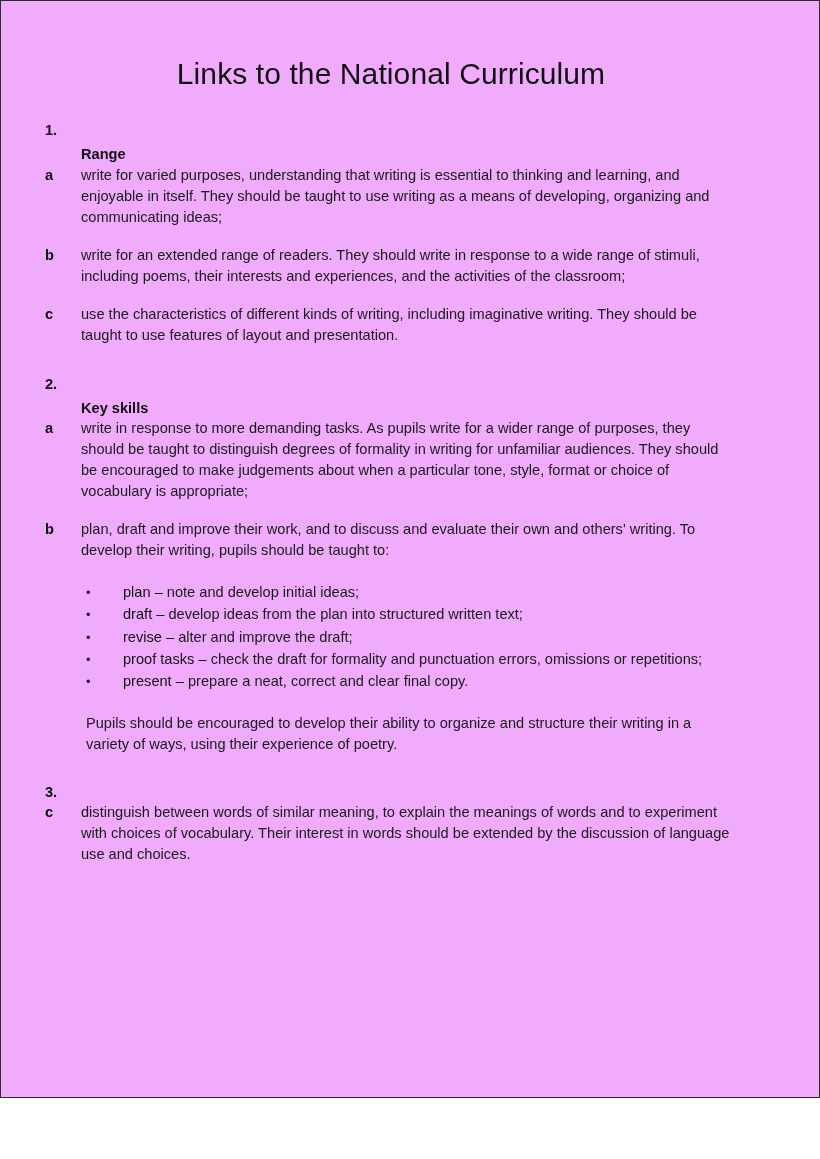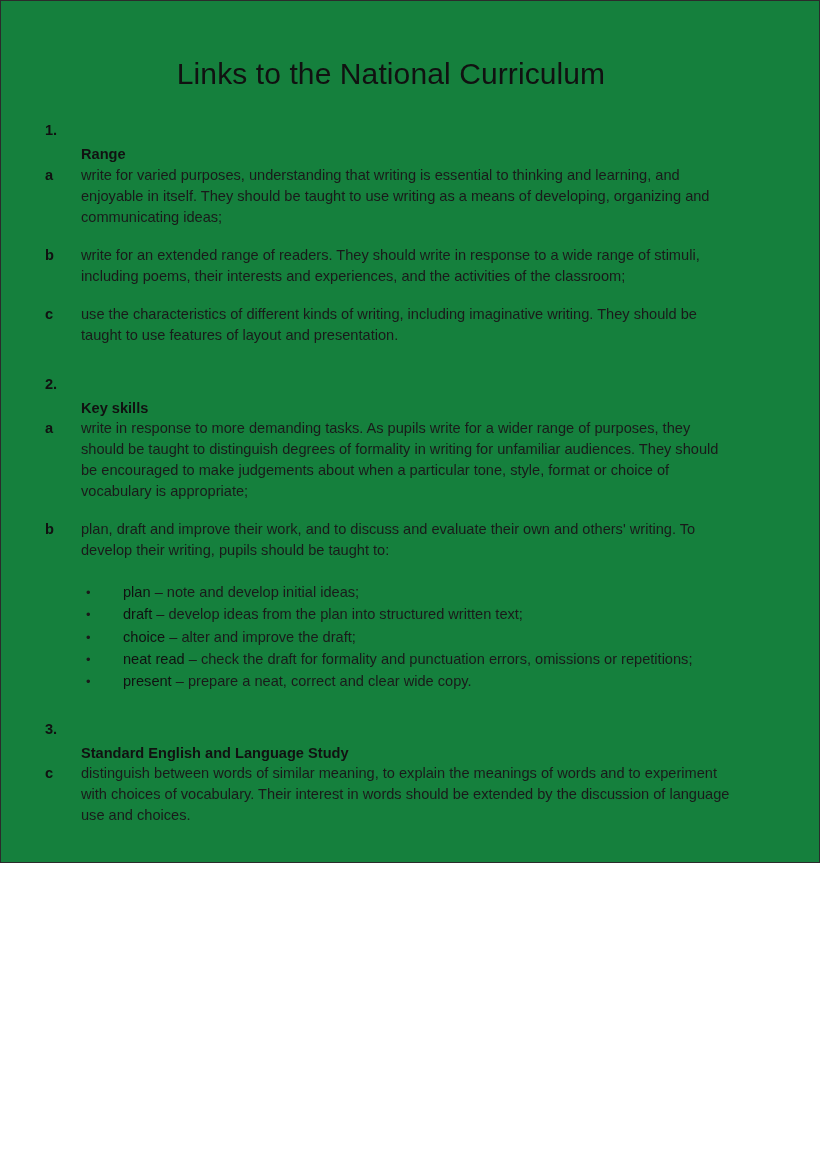--- a/index.html
+++ b/index.html
@@ -11,22 +11,22 @@
     width: 820px;
     height: 1159px;
     font-family: "Liberation Sans", sans-serif;
     color: #141414;
     -webkit-font-smoothing: antialiased;
   }
   .page {
     position: relative;
     box-sizing: border-box;
     width: 820px;
-    height: 863px;
-    background: #15803d;
+    height: 1098px;
+    background: #f0abfc;
     border: 1.6px solid #2b2b2b;
     overflow: hidden;
   }
   .page-inner {
     position: absolute;
     left: 44px;
     top: 0;
     width: 692px;
   }
   .doc-title {
@@ -179,36 +179,36 @@
       <li>
         <span class="bullet-dot">•</span>
         <span class="bullet-text"><b>plan</b><span> – </span><span>note and develop initial ideas;</span></span>
       </li>
       <li>
         <span class="bullet-dot">•</span>
         <span class="bullet-text"><b>draft</b><span> – </span><span>develop ideas from the plan into structured written text;</span></span>
       </li>
       <li>
         <span class="bullet-dot">•</span>
-        <span class="bullet-text"><b>choice</b><span> – </span><span>alter and improve the draft;</span></span>
-      </li>
-      <li>
-        <span class="bullet-dot">•</span>
-        <span class="bullet-text"><b>neat read</b><span> – </span><span>check the draft for formality and punctuation errors, omissions or repetitions;</span></span>
-      </li>
-      <li>
-        <span class="bullet-dot">•</span>
-        <span class="bullet-text"><b>present</b><span> – </span><span>prepare a neat, correct and clear wide copy.</span></span>
+        <span class="bullet-text"><b>revise</b><span> – </span><span>alter and improve the draft;</span></span>
+      </li>
+      <li>
+        <span class="bullet-dot">•</span>
+        <span class="bullet-text"><b>proof tasks</b><span> – </span><span>check the draft for formality and punctuation errors, omissions or repetitions;</span></span>
+      </li>
+      <li>
+        <span class="bullet-dot">•</span>
+        <span class="bullet-text"><b>present</b><span> – </span><span>prepare a neat, correct and clear final copy.</span></span>
       </li>
     </ul>
 
+    <p class="trailing-para">Pupils should be encouraged to develop their ability to organize and structure their writing in a variety of ways, using their experience of poetry.</p>
 
     <div class="section-head tight">
       <span class="marker">3.</span>
-      <span class="section-title">Standard English and Language Study</span>
     </div>
     <div class="clause">
       <span class="marker">c</span>
       <span class="clause-body">distinguish between words of similar meaning, to explain the meanings of words and to experiment with choices of vocabulary. Their interest in words should be extended by the discussion of language use and choices.</span>
     </div>
 
   </div>
 </div>
 
 </body></html>

